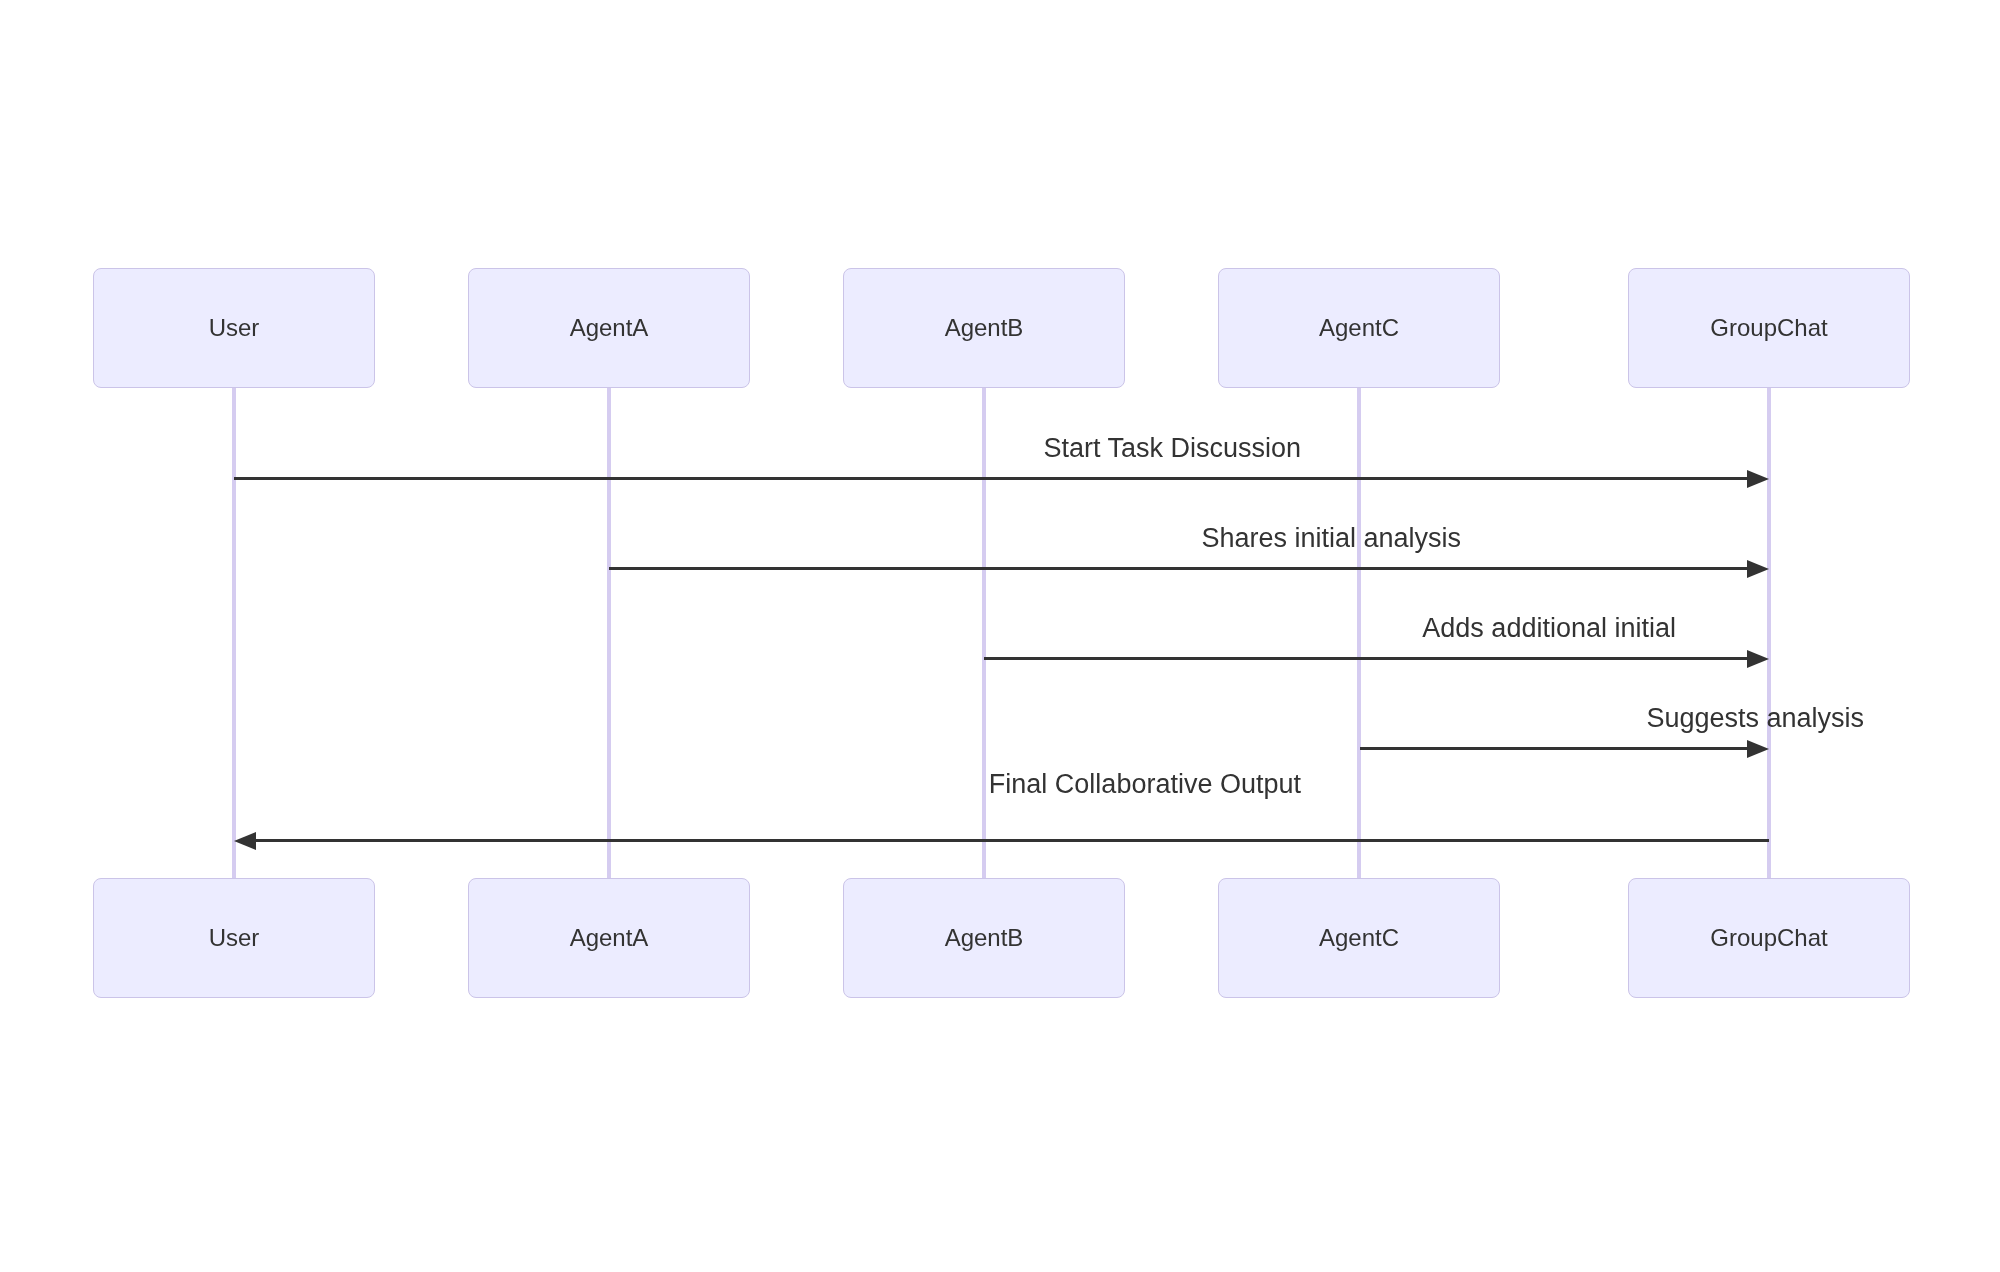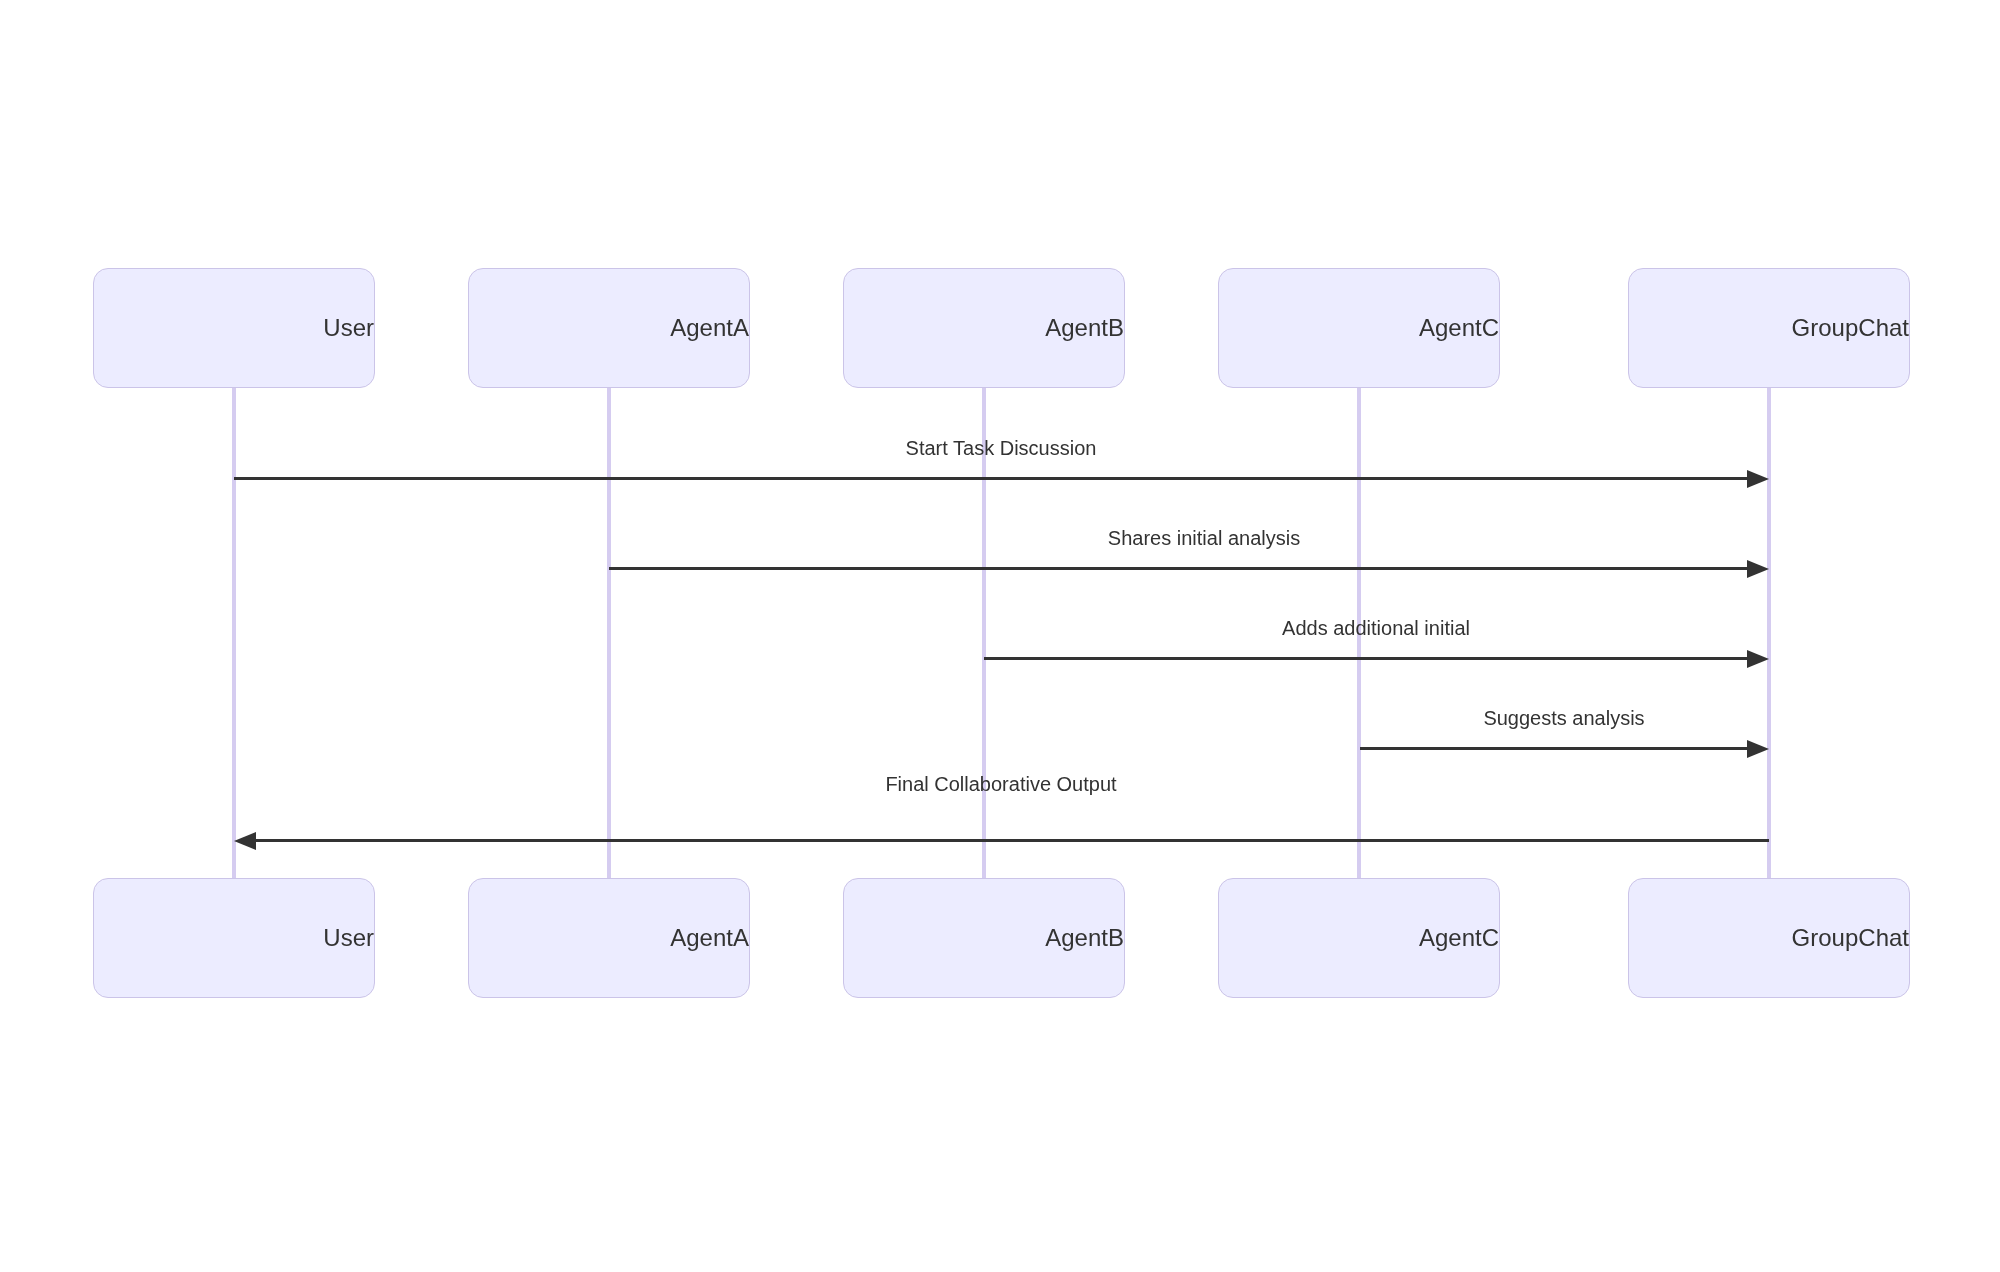--- a/index.html
+++ b/index.html
@@ -18,22 +18,22 @@
     position: absolute;
     top: 388px; height: 490px; width: 4px;
     background: var(--lifeline, #d5ccf0);
   }
 
   .actor {
     position: absolute;
     width: 282px; height: 120px;
     background: var(--actor-fill, #ececff);
     border: 1.5px solid var(--actor-border, #cbc4e8);
-    border-radius: 15px;
-    display: flex; align-items: center; justify-content: flex-end;
+    border-radius: 8px;
+    display: flex; align-items: center; justify-content: center;
     font-size: 24px;
     color: var(--text, #333333);
     box-sizing: border-box;
   }
 
   .msg-line {
     position: absolute; height: 3px;
     background: var(--arrow, #333333);
   }
   .arrowhead-right {
@@ -43,22 +43,22 @@
     border-left: 22px solid var(--arrow, #333333);
   }
   .arrowhead-left {
     position: absolute; width: 0; height: 0;
     border-top: 9px solid transparent;
     border-bottom: 9px solid transparent;
     border-right: 22px solid var(--arrow, #333333);
   }
   .msg-label {
     position: absolute; width: 600px;
-    text-align: center;
-    font-size: 20px; line-height: 30px;
+    text-align: right;
+    font-size: 27px; line-height: 30px;
     color: var(--text, #333333);
   }
 </style>
 </head>
 <body>
 
 <div class="diagram">
 
   <div class="lifeline" style="left:232px"></div>
   <div class="lifeline" style="left:607px"></div>
@@ -98,21 +98,21 @@
     <span>GroupChat</span>
   </div>
 
   <div>
     <div class="msg-label" style="left:701px; top:433px">Start Task Discussion</div>
     <div class="msg-line" style="left:234px; top:477px; width:1517px"></div>
     <div class="arrowhead-right" style="left:1747px; top:470px"></div>
   </div>
 
   <div>
-    <div class="msg-label" style="left:904px; top:523px">Shares initial analysis</div>
+    <div class="msg-label" style="left:861px; top:523px">Shares initial analysis</div>
     <div class="msg-line" style="left:609px; top:567px; width:1142px"></div>
     <div class="arrowhead-right" style="left:1747px; top:560px"></div>
   </div>
 
   <div>
     <div class="msg-label" style="left:1076px; top:613px">Adds additional initial</div>
     <div class="msg-line" style="left:984px; top:657px; width:767px"></div>
     <div class="arrowhead-right" style="left:1747px; top:650px"></div>
   </div>
 

